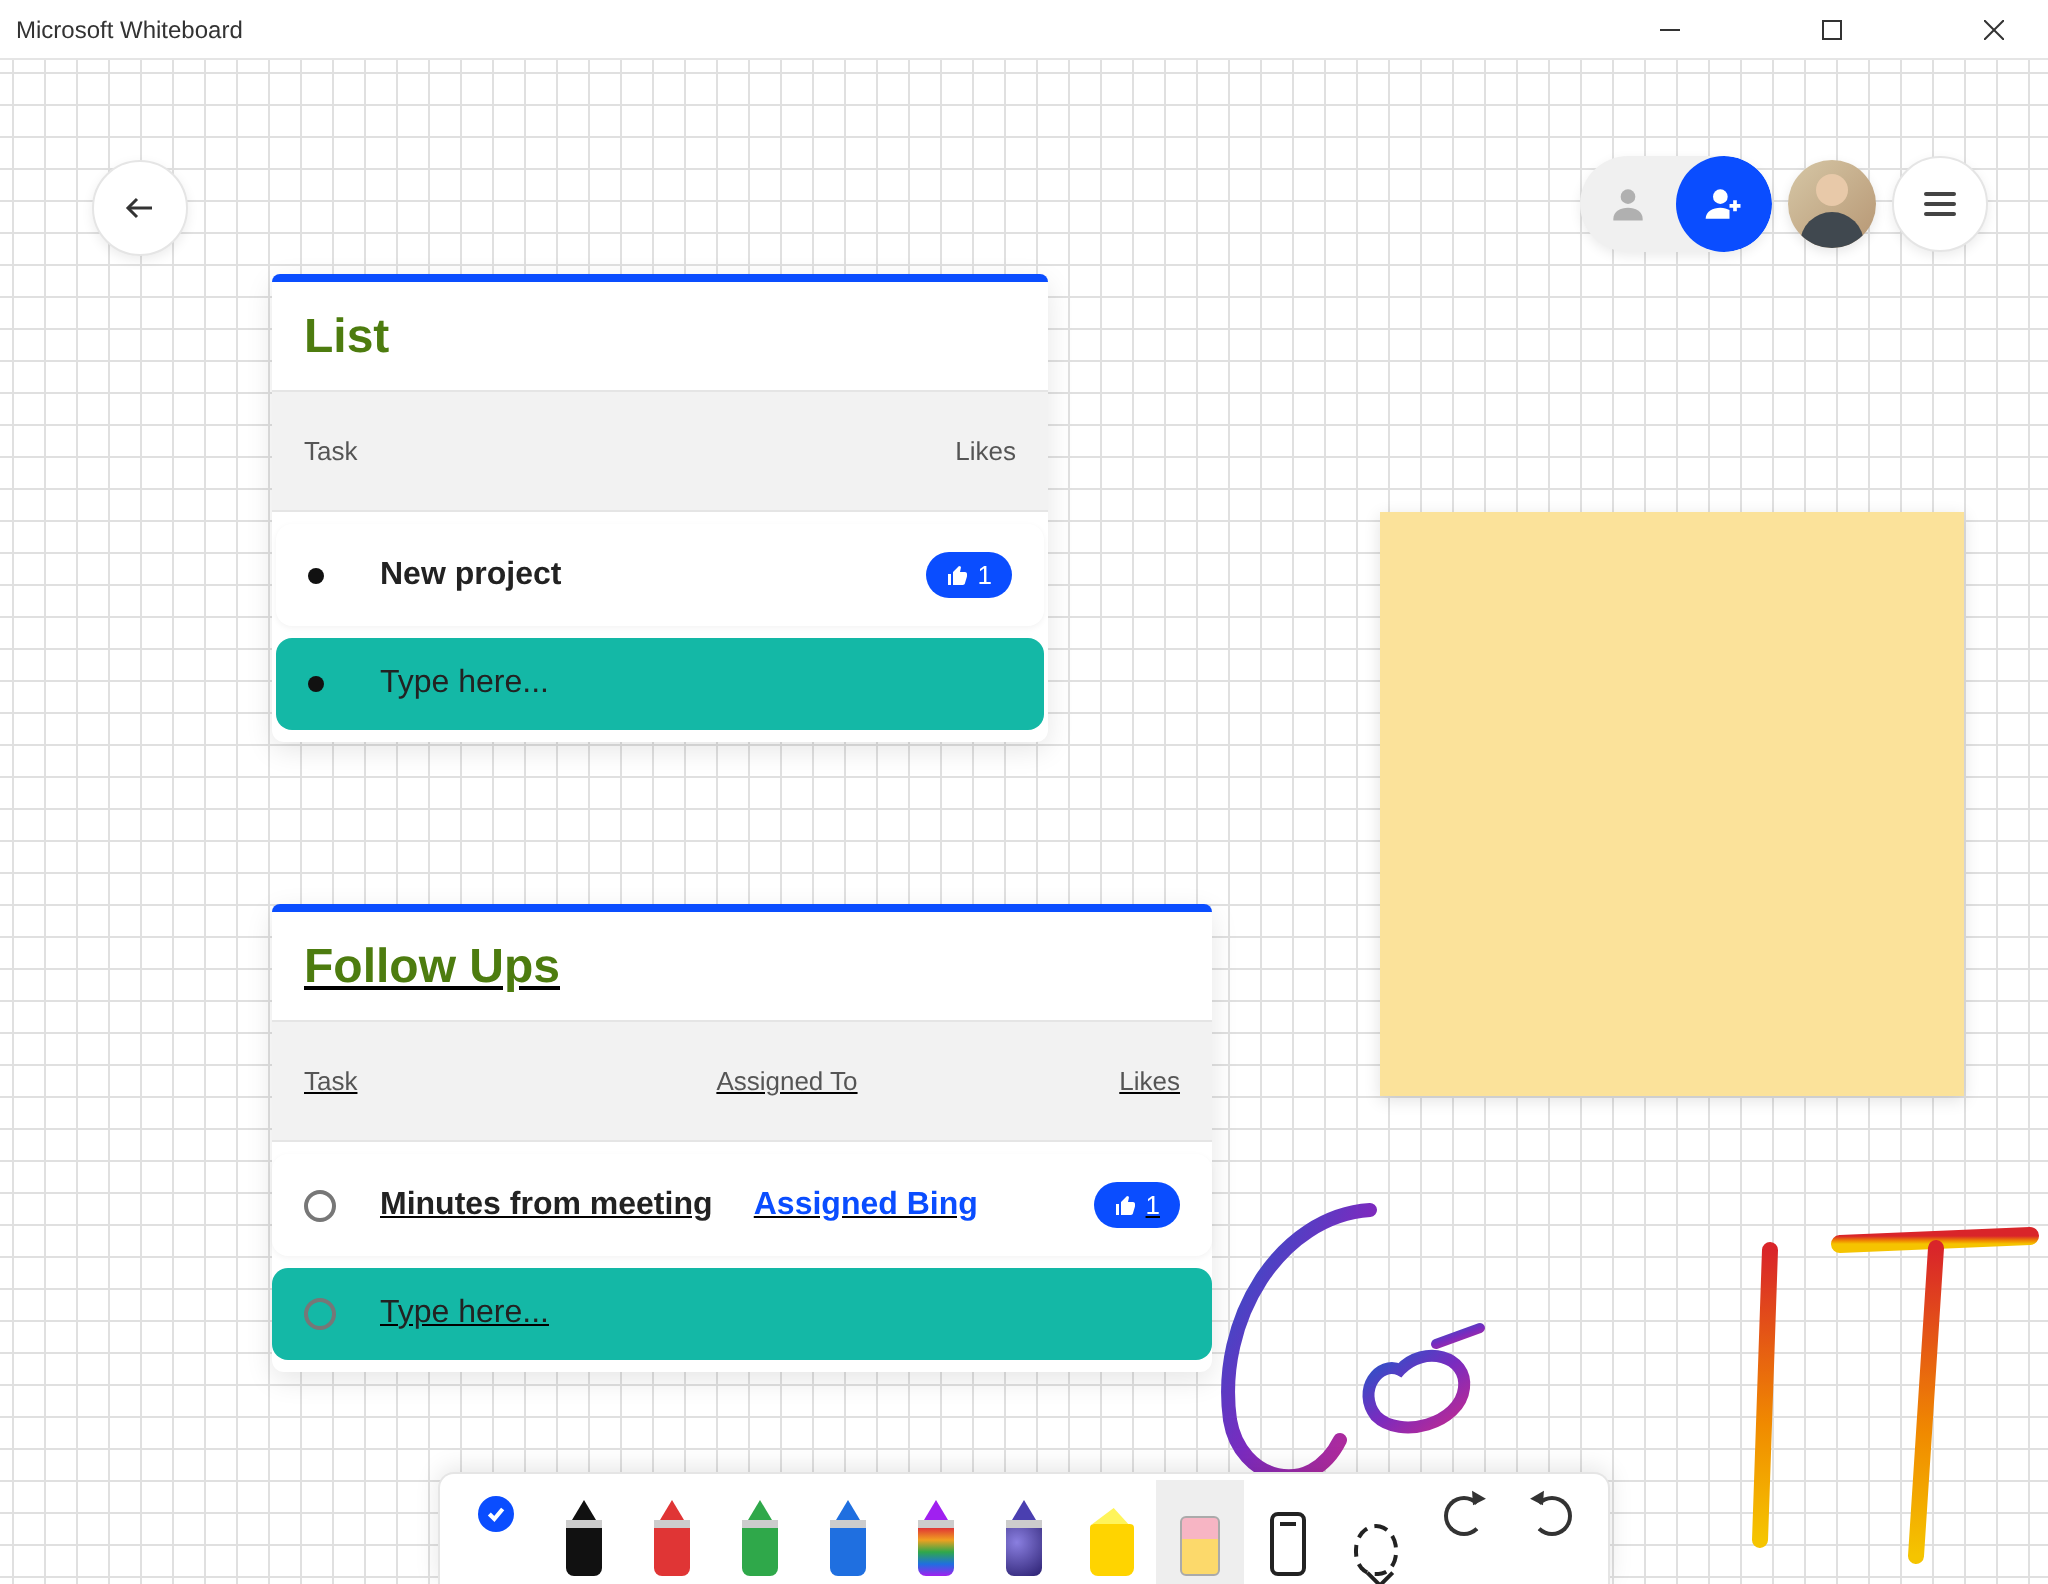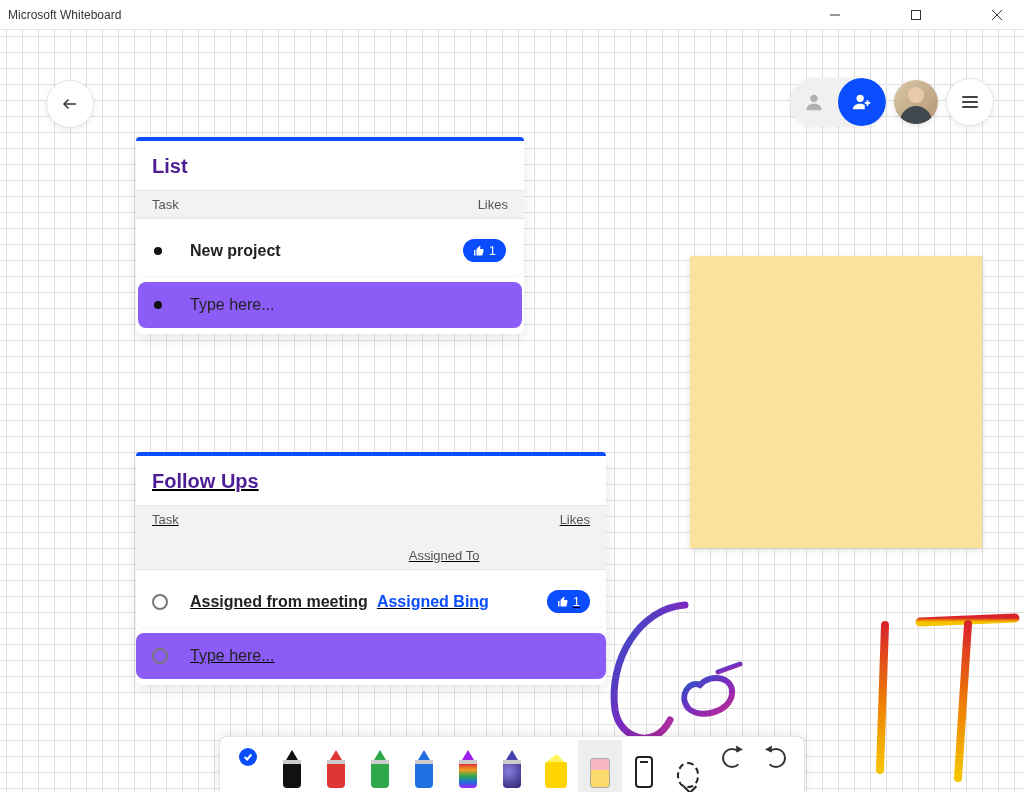--- a/index.html
+++ b/index.html
@@ -98,64 +98,64 @@
       background: #fff;
       border-radius: 6px;
       box-shadow: 0 4px 14px rgba(0,0,0,.10);
       overflow: visible;
     }
     .card-top {
       height: 4px; background: #0a4dff;
       border-radius: 6px 6px 0 0;
     }
     .card-title {
-      font-size: 20px;
+      font-size: 24px;
       font-weight: 700;
-      color: #4c1d95;
+      color: #4d7c0f;
       padding: 14px 16px 12px;
     }
     .card-header-row {
       display: flex;
       font-size: 13px;
       color: #555;
-      padding: 6px 16px;
+      padding: 22px 16px;
       background: #f2f2f2;
       border-top: 1px solid #e5e5e5;
       border-bottom: 1px solid #e5e5e5;
     }
     .row {
       display: flex; align-items: center;
       padding: 14px 16px;
       background: #fff;
       border-radius: 8px;
       margin: 6px 0;
       box-shadow: 0 1px 3px rgba(0,0,0,.05);
       font-size: 16px;
       justify-content: flex-end;
     }
-    .row.placeholder { background: #8b5cf6; color: #888; box-shadow: none; }
+    .row.placeholder { background: #14b8a6; color: #888; box-shadow: none; }
     .bullet { width: 8px; height: 8px; background: #111; border-radius: 50%; margin-right: 28px; flex-shrink: 0; }
     .circle-bullet { width: 16px; height: 16px; border: 2px solid #777; border-radius: 50%; margin-right: 22px; flex-shrink: 0; }
     .task-text { flex: 1; font-weight: 600; color: #222; }
     .placeholder .task-text { font-weight: 400; }
     .like-pill {
       background: #0a4dff; color: #fff;
       border-radius: 999px;
       padding: 4px 10px;
       font-size: 13px;
       display: flex; align-items: center; gap: 4px;
     }
     .like-pill svg { width: 12px; height: 12px; fill: #fff; }
     
     .card-list { top: 107px; left: 136px; width: 388px; }
     .card-list .rows { padding: 0 2px; }
     
     .card-follow { top: 422px; left: 136px; width: 470px; text-decoration: underline; }
     .col-task { flex: 1.2; }
-    .col-assigned { flex: 1; text-align: center; margin-top: 36px; }
+    .col-assigned { flex: 1; text-align: left; }
     .col-likes { width: 60px; text-align: right; }
     .assigned-name { color: #0a4dff; font-weight: 600; flex: 1; }
     .highlight-bg {
       position: absolute;
       background: #fff45a;
       opacity: .6;
     }
     
     .sticky {
       position: absolute;
@@ -324,21 +324,21 @@
     <div class="card-top"></div>
     <div class="card-title">Follow Ups</div>
     <div class="card-header-row">
       <div class="col-task">Task</div>
       <div class="col-assigned">Assigned To</div>
       <div class="col-likes">Likes</div>
     </div>
     <div class="rows">
       <div class="row">
         <span class="circle-bullet"></span>
-        <span class="task-text" style="flex:1.1">Assigned from meeting</span>
+        <span class="task-text" style="flex:1.1">Minutes from meeting</span>
         <span class="assigned-name">Assigned Bing</span>
         <span class="like-pill">
           <svg viewBox="0 0 24 24">
               <path d="M2 21h3V10H2v11zm19-11c0-1.1-.9-2-2-2h-5l.9-4.3c.1-.4 0-.8-.3-1.1L13 2 7 8v13h10c.8 0 1.5-.5 1.8-1.2l2.1-7.1c.1-.2.1-.5.1-.7z"></path>
             </svg>
           <span>1</span>
         </span>
       </div>
       <div class="row placeholder">
         <span class="circle-bullet"></span>

